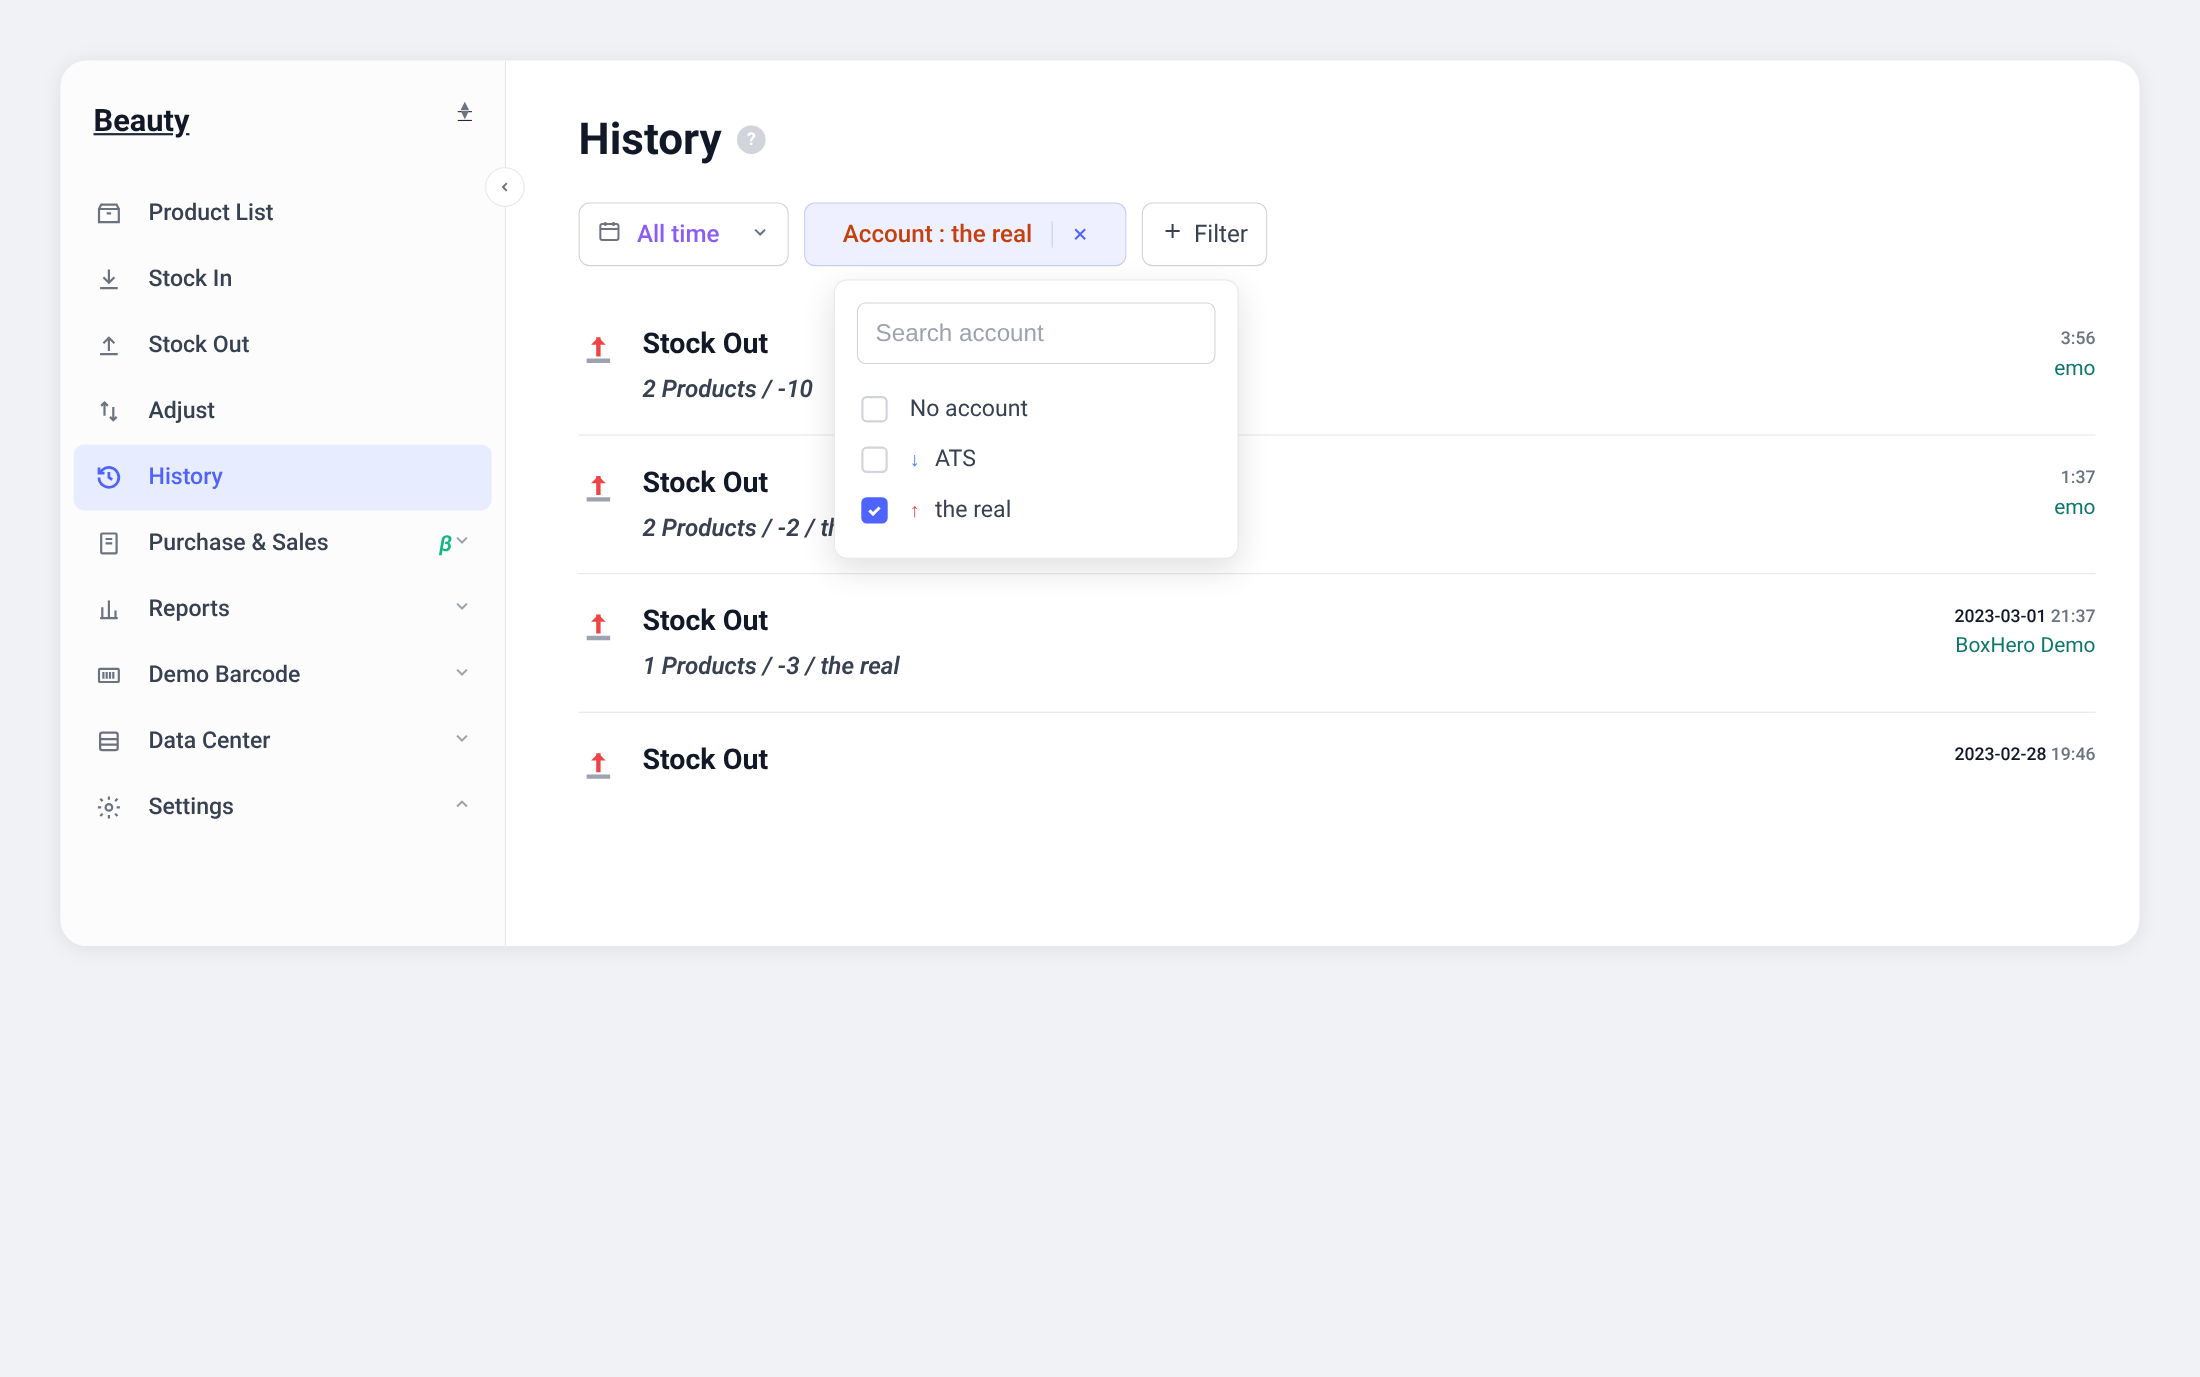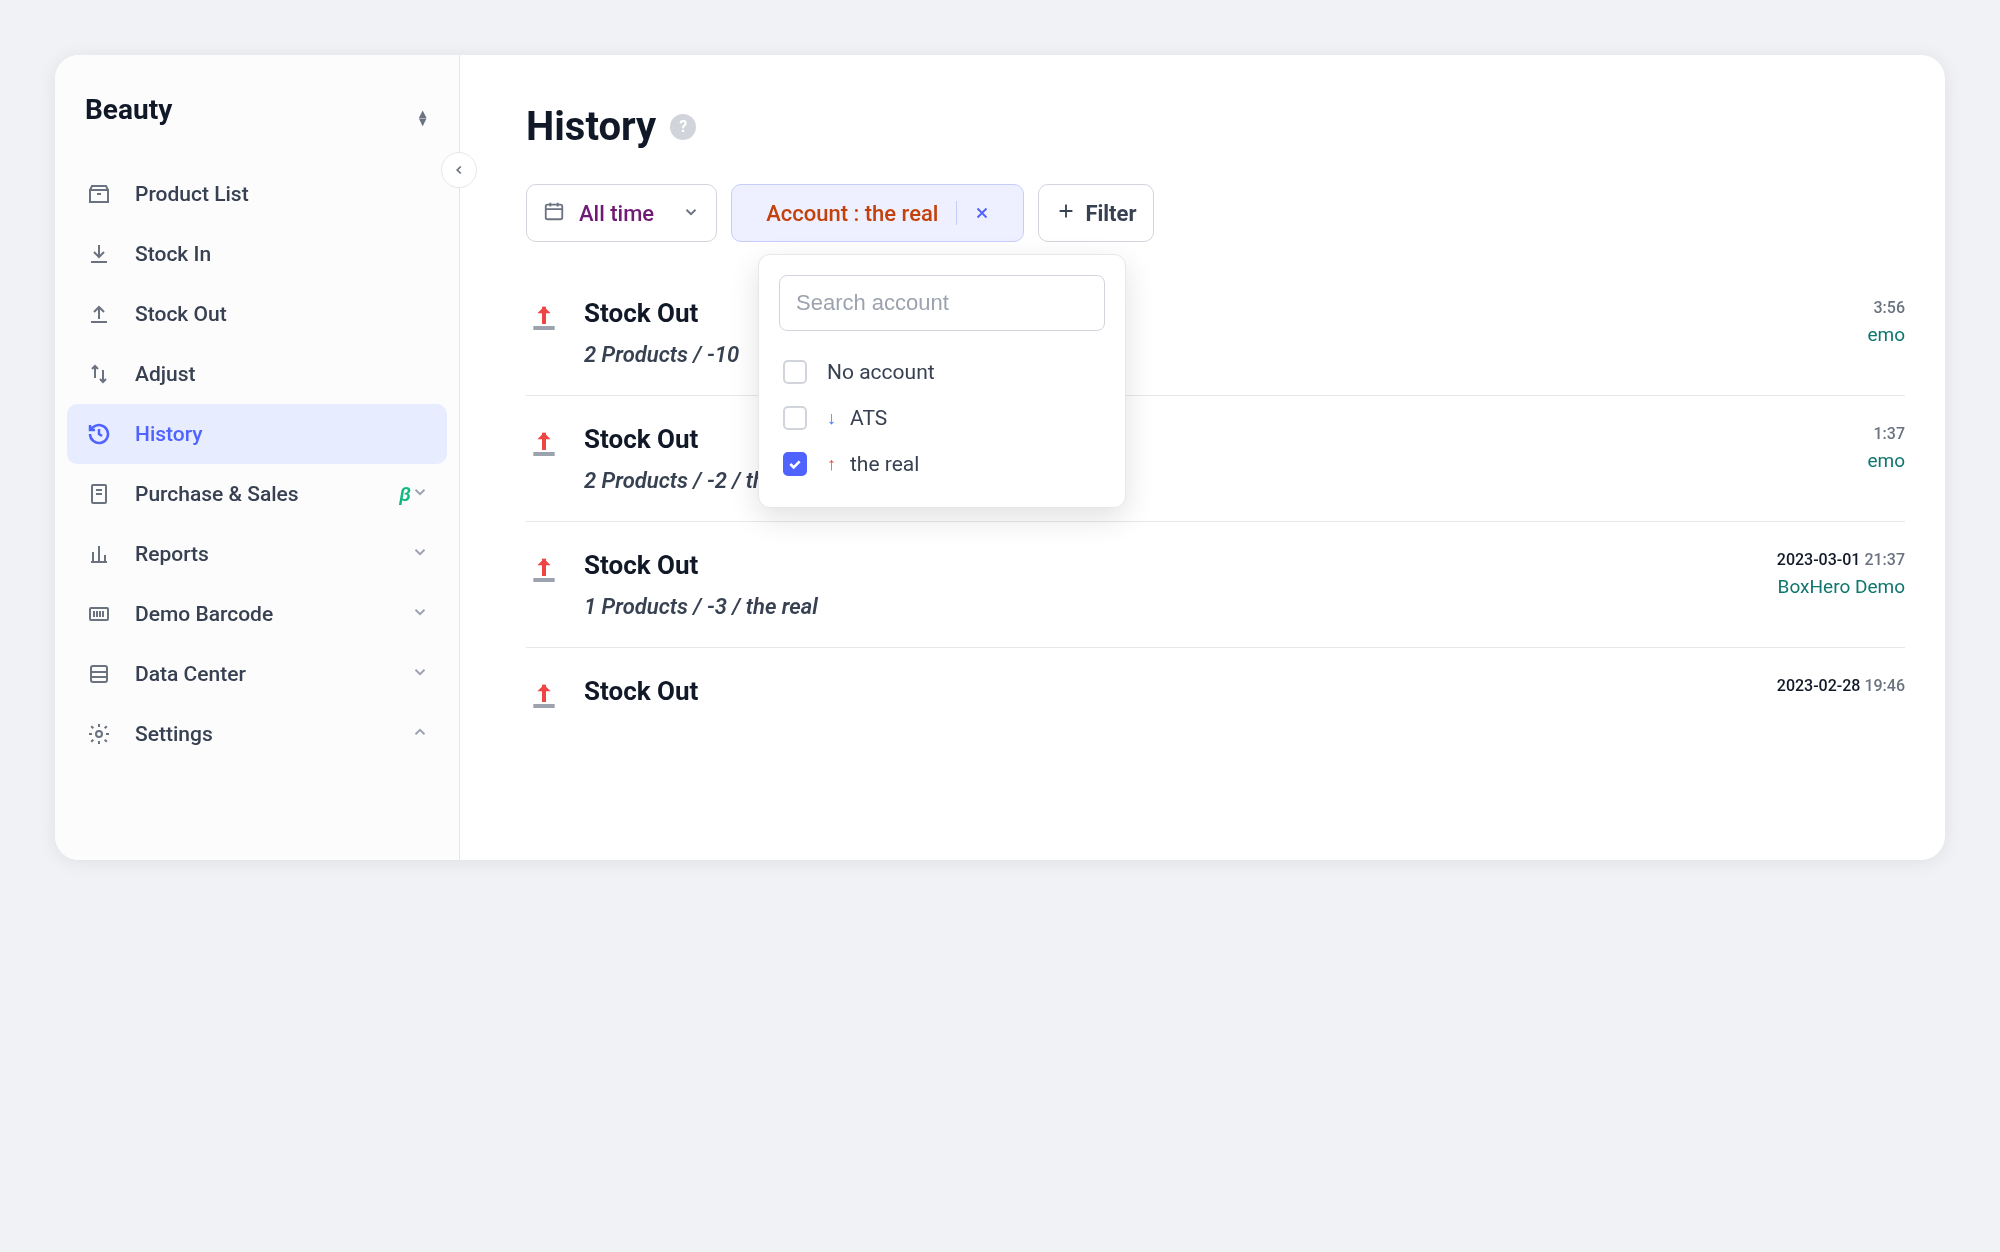--- a/index.html
+++ b/index.html
@@ -21,22 +21,23 @@
 .sidebar {
   width: 405px;
   border-right: 1px solid #e5e7eb;
   background: #fcfcfd;
   padding-top: 20px;
   position: relative;
 }
 .team-header {
   display: flex;
   justify-content: space-between;
-  align-items: flex-end;
+  align-items: flex-start;
   padding: 18px 30px 28px 30px;
+  text-decoration: underline;
 }
 .team-name {
   font-size: 28px;
   font-weight: 700;
   color: #111827;
 }
 .team-switch {
   color: #6b7280;
   font-size: 13px;
   line-height: 8px;
@@ -137,40 +138,40 @@
   align-items: center;
   border: 1.5px solid #d1d5db;
   border-radius: 10px;
   padding: 10px 16px;
   font-size: 22px;
   cursor: pointer;
   background: #fff;
   height: 58px;
 }
 .pill .icon { margin-right: 14px; }
-.date-pill { color: #701a75; font-weight: 500; text-align: right; }
+.date-pill { color: #8b5cf6; font-weight: 500; text-align: right; }
 .date-pill .chev { margin-left: 28px; color: #6b7280; }
 .account-pill {
   background: #eef0ff;
   border-color: #c7ccfb;
   color: #c2410c;
   padding: 16px;
 }
 .account-pill .account-text {
   padding: 10px 18px;
   font-weight: 500;
 }
 .account-pill .account-close {
   border-left: 1.5px solid #c7ccfb;
   padding: 10px 16px;
   height: 100%;
   display: flex;
   align-items: center;
 }
-.filter-pill { color: #374151; font-weight: 700; text-align: right; }
+.filter-pill { color: #374151; font-weight: 400; text-align: right; }
 .filter-pill .icon { margin-right: 8px; }
 .dropdown {
   position: absolute;
   top: 70px;
   left: 232px;
   width: 368px;
   background: #fff;
   border: 1px solid #e5e7eb;
   border-radius: 12px;
   box-shadow: 0 10px 30px rgba(0,0,0,0.12);

